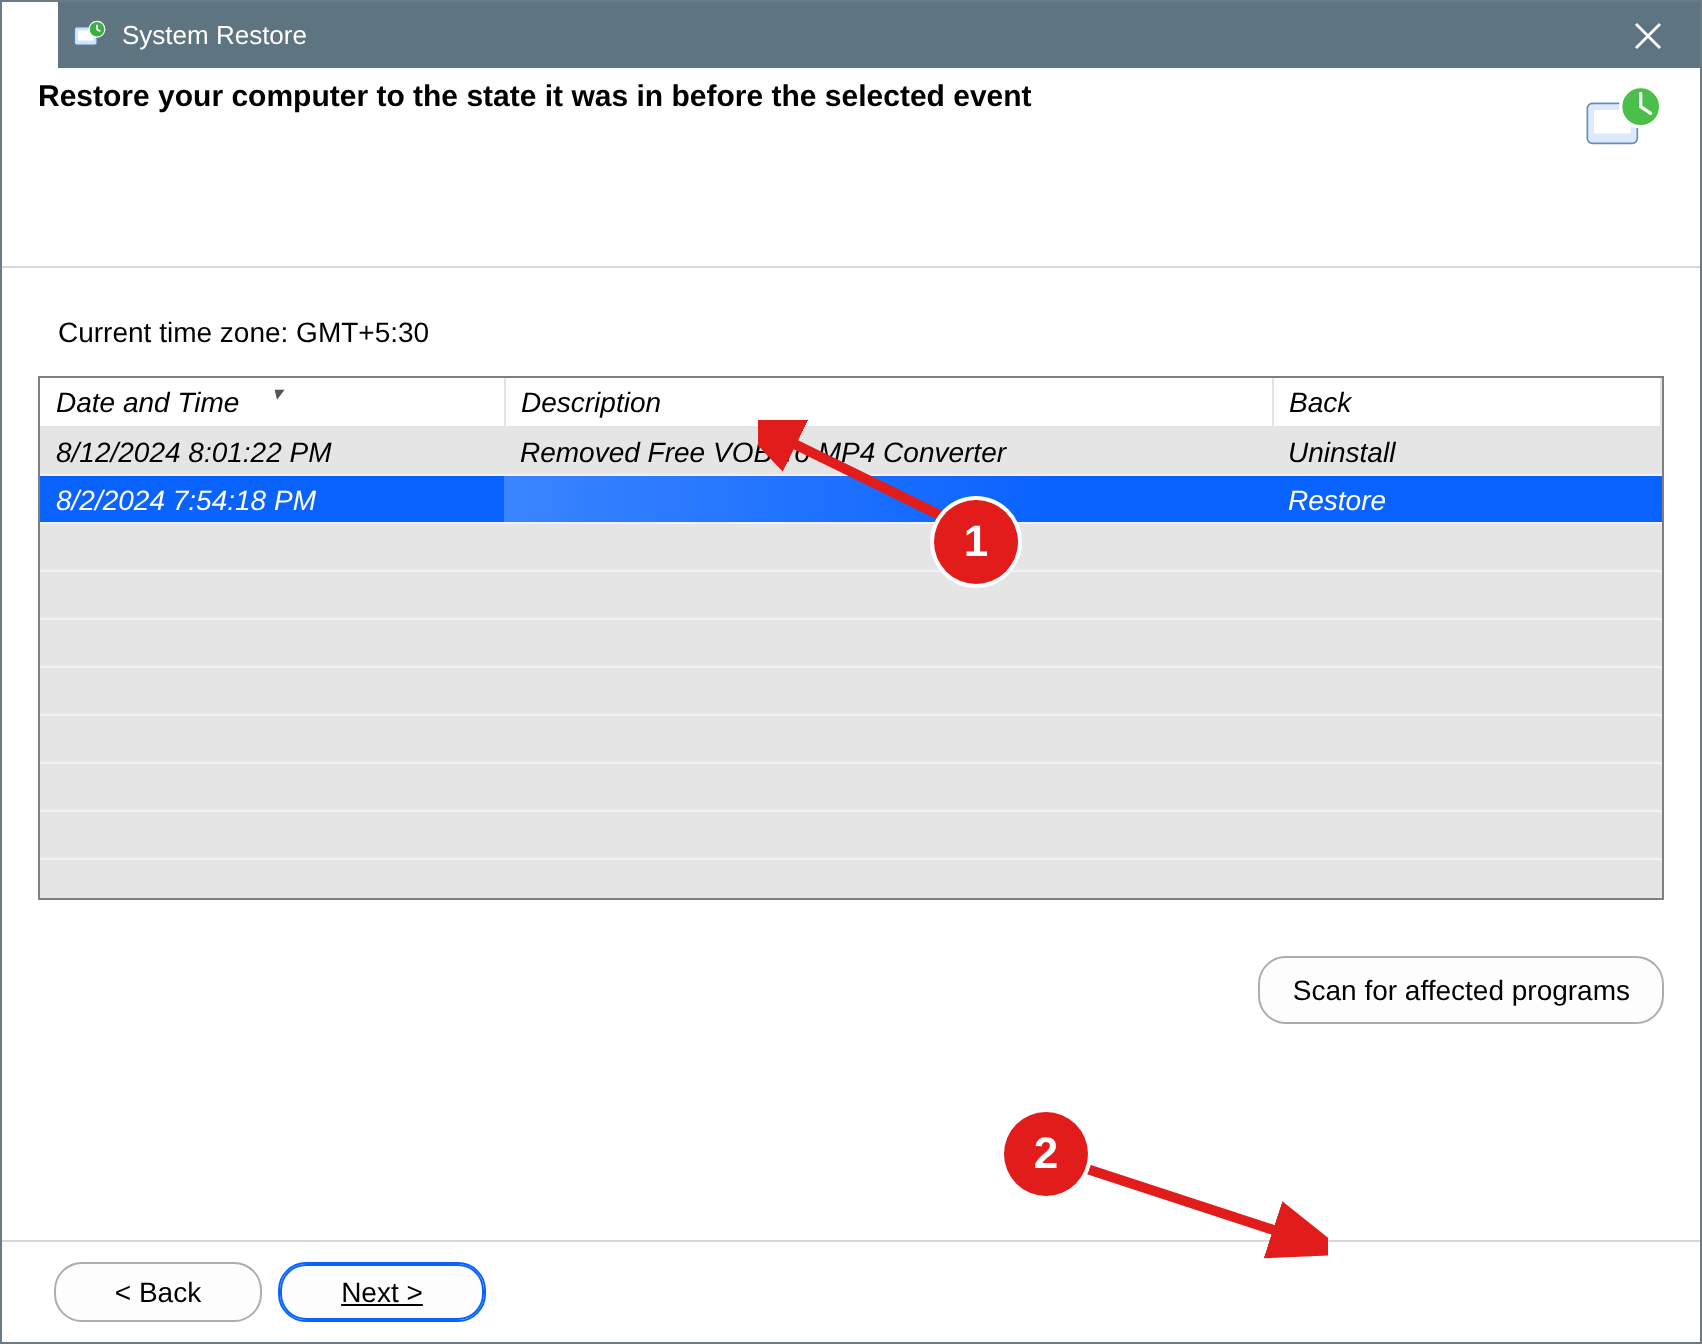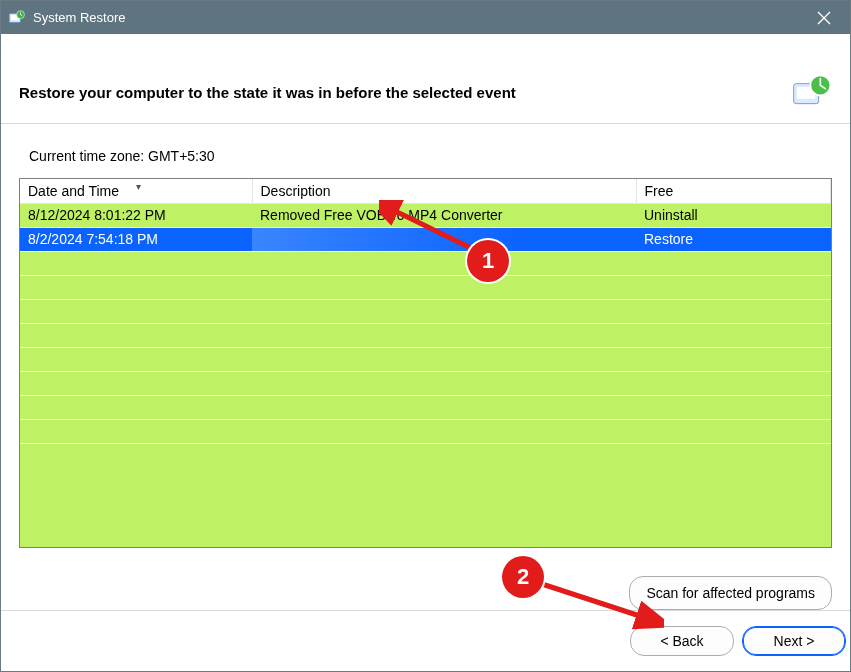--- a/index.html
+++ b/index.html
@@ -1,44 +1,44 @@
 <!DOCTYPE html>
 <html><head>
 <meta charset="utf-8">
 <style>
   * { box-sizing: border-box; margin: 0; padding: 0; font-family: "Segoe UI", Tahoma, sans-serif; }
   html, body { width: 851px; height: 672px; background: #fff; overflow: hidden; }
   .window { width: 851px; height: 672px; border: 1px solid #6b7b85; display: flex; flex-direction: column; background: #fff; }
-  .titlebar { height: 33px; background: #5f7481; display: flex; align-items: center; padding: 0 6px; color: #fff; }
+  .titlebar { height: 33px; background: #5f7481; display: flex; align-items: center; padding: 0 6px; color: #fff; margin-left: 28px; }
   .titlebar .app-icon { width: 18px; height: 18px; margin-right: 8px; }
   .titlebar .title { font-size: 13px; flex: 1; }
   .titlebar .close { width: 40px; height: 33px; display: flex; align-items: center; justify-content: center; cursor: pointer; }
   .titlebar .close svg { width: 14px; height: 14px; }
-  .header { padding: 28px 18px 0 18px; height: 100px; display: flex; align-items: center; border-bottom: 1px solid #d8d8d8; }
+  .header { padding: 6px 18px 0 18px; height: 100px; display: flex; align-items: flex-start; border-bottom: 1px solid #d8d8d8; }
   .header .htext { font-size: 15px; font-weight: 600; color: #000; flex: 1; }
   .header .hicon { width: 40px; height: 40px; margin-left: 10px; }
   .body { flex: 1; padding: 18px 18px 0 18px; display: flex; flex-direction: column; position: relative; }
   .tz { font-size: 14px; color: #000; margin: 6px 0 14px 10px; }
-  .table-wrap { border: 1px solid #7f7f7f; background: #bef264; height: 370px; overflow: hidden; margin: 0 0 0 0; }
+  .table-wrap { border: 1px solid #7f7f7f; background: #e5e5e5; height: 262px; overflow: hidden; margin: 0 0 0 0; font-style: italic; }
   table { width: 100%; border-collapse: collapse; table-layout: fixed; }
   thead th { text-align: left; font-weight: 400; font-size: 14px; padding: 4px 8px; background: #fff; border-right: 1px solid #e4e4e4; border-bottom: 1px solid #e4e4e4; position: relative; cursor: pointer; }
   thead th .sort { position: absolute; top: 2px; left: 116px; font-size: 10px; color: #555; }
   tbody td { font-size: 14px; padding: 3px 8px; height: 24px; border-bottom: 1px solid #f2f2f2; white-space: nowrap; overflow: hidden; }
   tbody tr.selected td { background: #0a62ff; color: #fff; }
   tbody tr.selected td.desc-cell .desc-gradient { display:block; position:absolute; top:0; left:0; height:100%; width:72%; background: linear-gradient(to right, #3a85ff, #0a62ff); }
   tbody td.desc-cell { position: relative; }
   .col-dt { width: 232px; }
   .col-desc { width: 384px; }
   .col-type { width: auto; }
   .scan-row { display: flex; justify-content: flex-end; margin-top: 28px; }
   .btn { font-size: 14px; border: 1px solid #adadad; background: #fdfdfd; border-radius: 14px; padding: 6px 16px; cursor: pointer; }
   .btn.scan { padding: 8px 16px; }
-  .footer { height: 72px; border-top: 1px solid #d8d8d8; display: flex; align-items: center; justify-content: flex-end; gap: 8px; padding: 0 4px; }
+  .footer { height: 51px; border-top: 1px solid #d8d8d8; display: flex; align-items: center; gap: 8px; padding: 0 26px; }
   .footer .btn { width: 104px; text-align: center; }
-  .footer .btn.primary { border: 1px solid #0a62ff; box-shadow: 0 0 0 1px #0a62ff inset; }
+  .footer .btn.primary { border: 1px solid #0a62ff; box-shadow: 0 0 0 1px #0a62ff inset; text-decoration: underline; }
 
   
   .anno-circle { position: absolute; width: 42px; height: 42px; background: #e21b1b; border-radius: 50%; color: #fff; font-size: 22px; font-weight: 700; display: flex; align-items: center; justify-content: center; box-shadow: 0 0 0 2px #fff; z-index: 50; }
   .anno-arrow { position: absolute; z-index: 49; }
 </style>
 </head>
 <body>
 
 <div class="window">
 
@@ -81,21 +81,21 @@
             <col class="col-desc">
             <col class="col-type">
           </colgroup>
         <thead>
           <tr>
             <th>
               <span>Date and Time</span>
               <span class="sort">▾</span>
             </th>
             <th>Description</th>
-            <th>Free</th>
+            <th>Back</th>
           </tr>
         </thead>
         <tbody>
           <tr>
             <td>8/12/2024 8:01:22 PM</td>
             <td class="desc-cell">Removed Free VOB To MP4 Converter</td>
             <td>Uninstall</td>
           </tr>
           <tr class="selected">
             <td>8/2/2024 7:54:18 PM</td>

